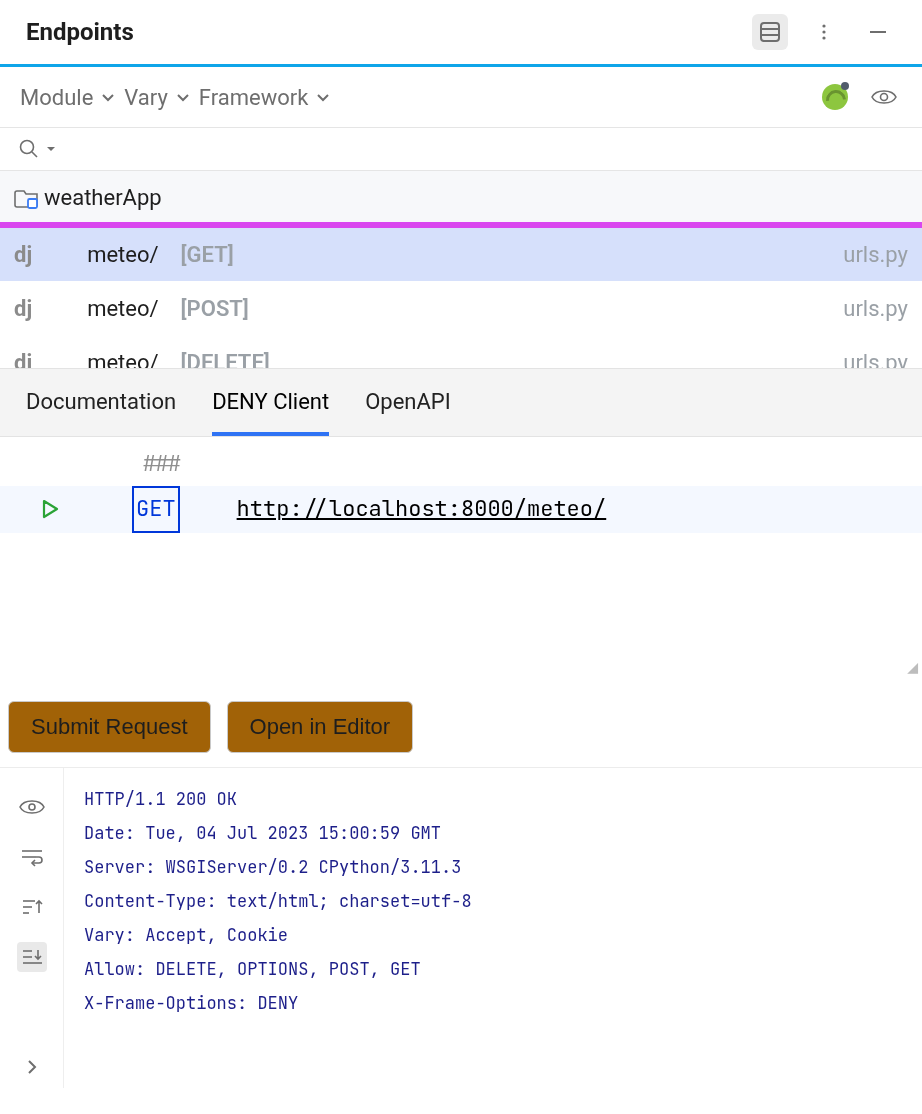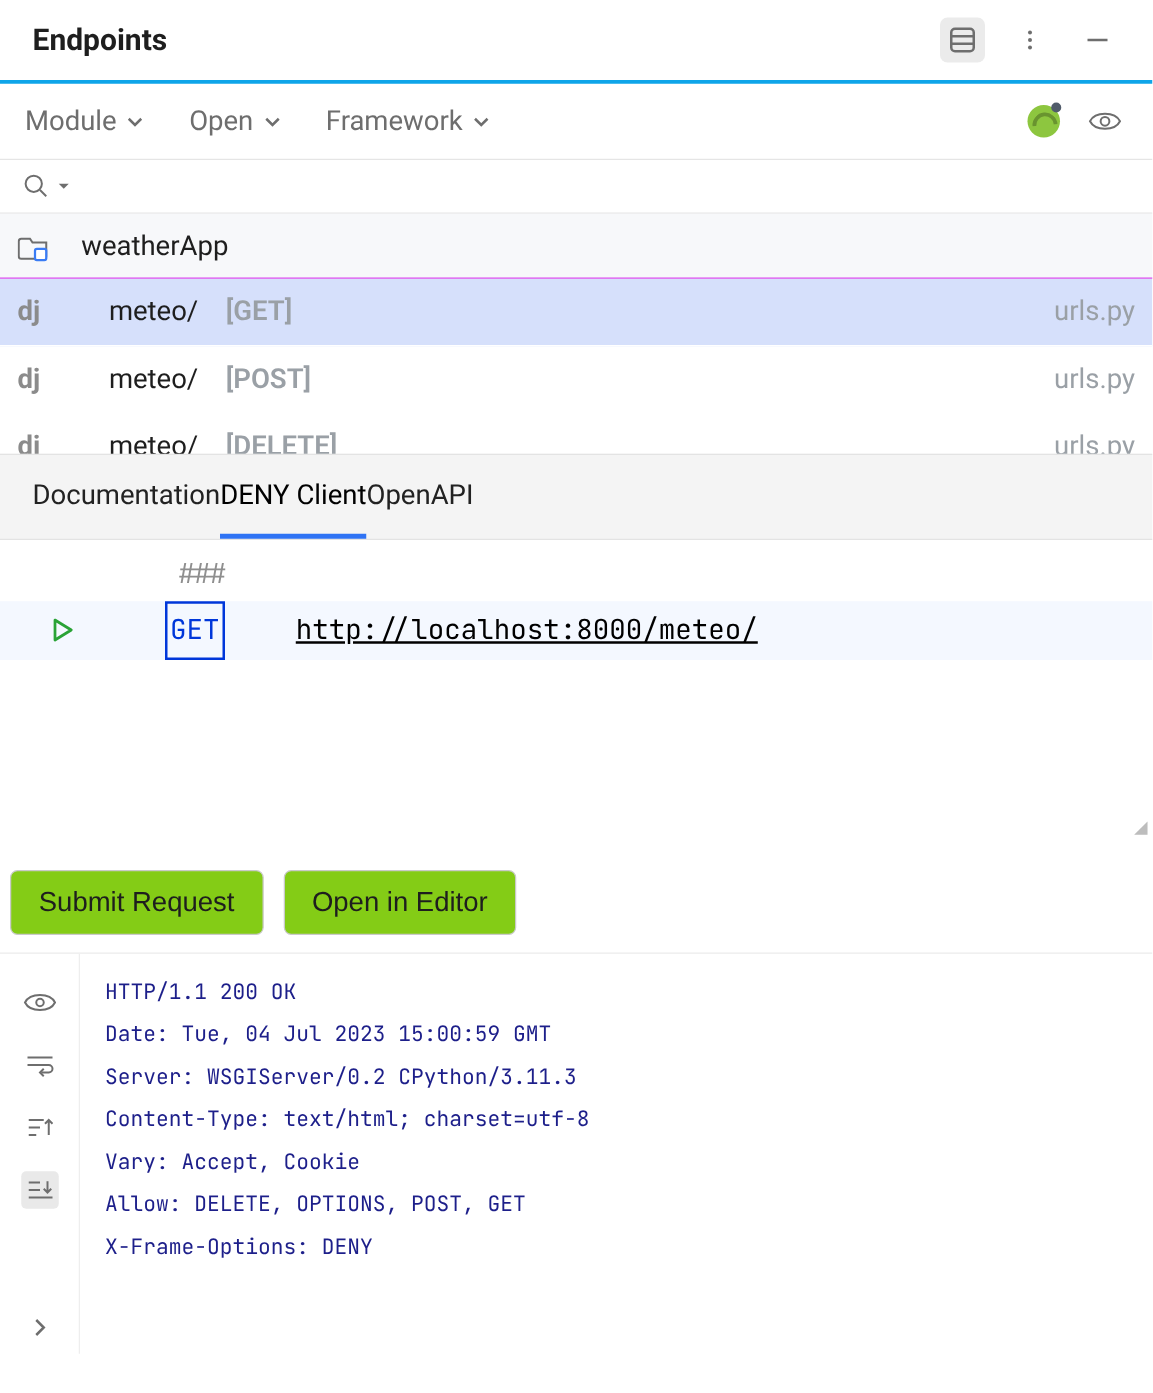--- a/index.html
+++ b/index.html
@@ -50,21 +50,21 @@
   
   .filter-bar {
     display: flex;
     align-items: center;
     justify-content: space-between;
     padding: 12px 20px;
     border-bottom: 1px solid #e5e5e5;
   }
   .filter-group {
     display: flex;
-    gap: 36px;
+    gap: 9px;
     color: #6e6e6e;
     font-size: 22px;
   }
   .filter-item {
     display: inline-flex;
     align-items: center;
     gap: 8px;
     cursor: pointer;
   }
   .filter-right {
@@ -117,25 +117,25 @@
     outline: none;
     font-size: 18px;
     flex: 1;
     background: transparent;
   }
 
   
   .module-row {
     display: flex;
     align-items: center;
-    gap: 25px;
+    gap: 4px;
     padding: 14px 14px 12px 14px;
     font-size: 22px;
     background: #f7f8fa;
-    border-bottom: 1px solid #d946ef;
+    border-bottom: 6px solid #d946ef;
   }
 
   .endpoint-row {
     display: flex;
     align-items: center;
     justify-content: space-between;
     padding: 14px 14px 14px 14px;
     font-size: 22px;
     border-bottom: 1px solid #ffffff;
   }
@@ -164,20 +164,21 @@
     font-size: 22px;
   }
   .clip-wrap {
     height: 140px;
     overflow: hidden;
   }
 
   
   .tabs {
     display: flex;
+    gap: 36px;
     padding: 0 26px;
     background: #f4f4f4;
     border-top: 1px solid #e3e3e3;
     border-bottom: 1px solid #e3e3e3;
     font-size: 22px;
   }
   .tab {
     padding: 20px 0 18px 0;
     cursor: pointer;
     color: #222;
@@ -243,21 +244,21 @@
   .actions {
     display: flex;
     gap: 16px;
     padding: 14px 8px 14px 8px;
     border-bottom: 1px solid #ececec;
   }
   .btn {
     font-size: 22px;
     padding: 12px 22px;
     border: 1px solid #c9c9c9;
-    background: #84cc16;
+    background: #a16207;
     border-radius: 6px;
     cursor: pointer;
     color: #1e1e1e;
   }
 
   
   .response-pane {
     display: flex;
     height: 320px;
   }
@@ -337,21 +338,21 @@
 
 <div class="filter-bar">
   <div class="filter-group">
     <div class="filter-item">
       <span>Module</span>
       <svg width="14" height="14" viewBox="0 0 14 14">
           <path d="M2 5 L7 10 L12 5" class="stroke2"></path>
         </svg>
     </div>
     <div class="filter-item">
-      <span>Open</span>
+      <span>Vary</span>
       <svg width="14" height="14" viewBox="0 0 14 14">
           <path d="M2 5 L7 10 L12 5" class="stroke2"></path>
         </svg>
     </div>
     <div class="filter-item">
       <span>Framework</span>
       <svg width="14" height="14" viewBox="0 0 14 14">
           <path d="M2 5 L7 10 L12 5" class="stroke2"></path>
         </svg>
     </div>

